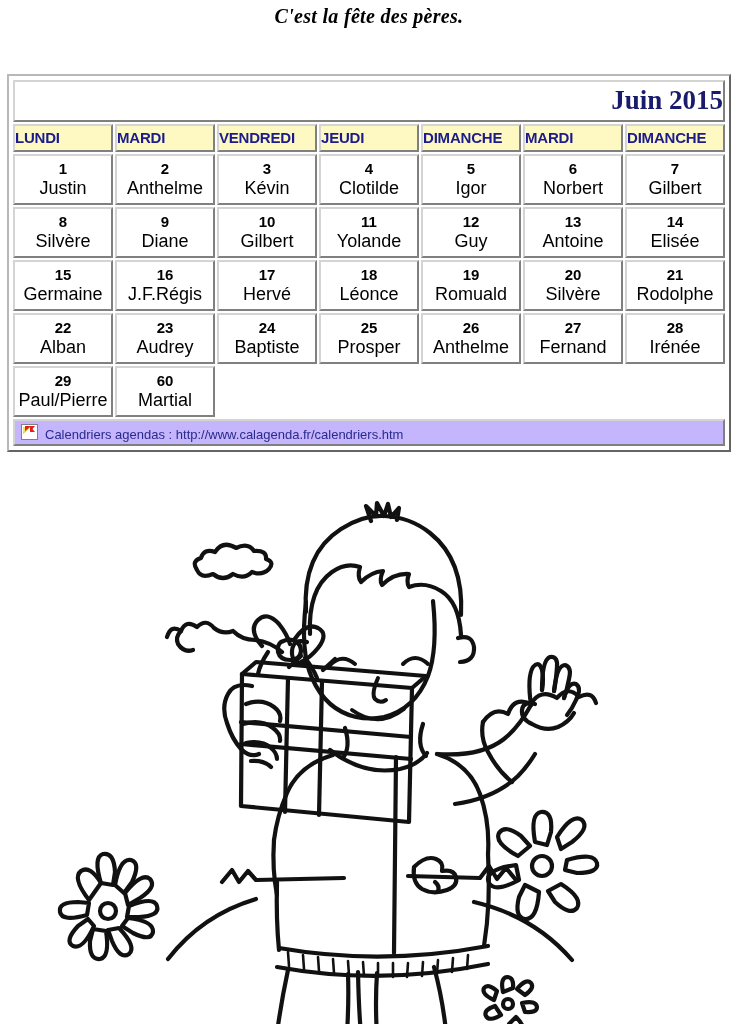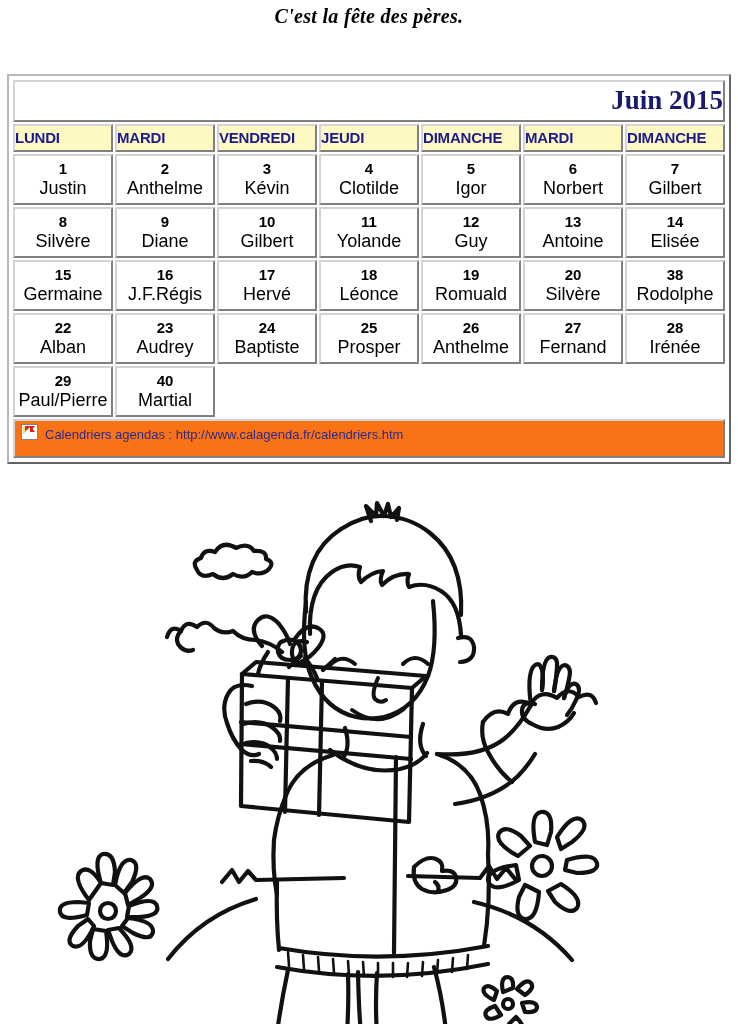--- a/index.html
+++ b/index.html
@@ -100,22 +100,22 @@
     font-family: "Liberation Sans", sans-serif;
     font-weight: normal;
     font-size: 18px;
     color: #000000;
     line-height: 1.18;
     white-space: nowrap;
   }
 
   .footer-cell {
     border: 2px outset #d4d4d4;
-    background: #f97316;
-    padding: 3px 4px 12px 6px;
+    background: #c4b5fd;
+    padding: 3px 4px 0 6px;
     text-align: right;
   }
   .footer-inner {
     display: flex;
     align-items: center;
     gap: 7px;
   }
   .footer-text {
     font-family: "Liberation Sans", sans-serif;
     font-size: 13px;
@@ -259,21 +259,21 @@
         </td>
         <td class="day-cell">
           <div class="day-num">19</div>
           <div class="day-name">Romuald</div>
         </td>
         <td class="day-cell">
           <div class="day-num">20</div>
           <div class="day-name">Silvère</div>
         </td>
         <td class="day-cell">
-          <div class="day-num">38</div>
+          <div class="day-num">21</div>
           <div class="day-name">Rodolphe</div>
         </td>
       </tr>
 
       <tr>
         <td class="day-cell">
           <div class="day-num">22</div>
           <div class="day-name">Alban</div>
         </td>
         <td class="day-cell">
@@ -301,21 +301,21 @@
           <div class="day-name">Irénée</div>
         </td>
       </tr>
 
       <tr>
         <td class="day-cell">
           <div class="day-num">29</div>
           <div class="day-name">Paul/Pierre</div>
         </td>
         <td class="day-cell">
-          <div class="day-num">40</div>
+          <div class="day-num">60</div>
           <div class="day-name">Martial</div>
         </td>
         <td class="day-cell empty"></td>
         <td class="day-cell empty"></td>
         <td class="day-cell empty"></td>
         <td class="day-cell empty"></td>
         <td class="day-cell empty"></td>
       </tr>
 
       <tr>

